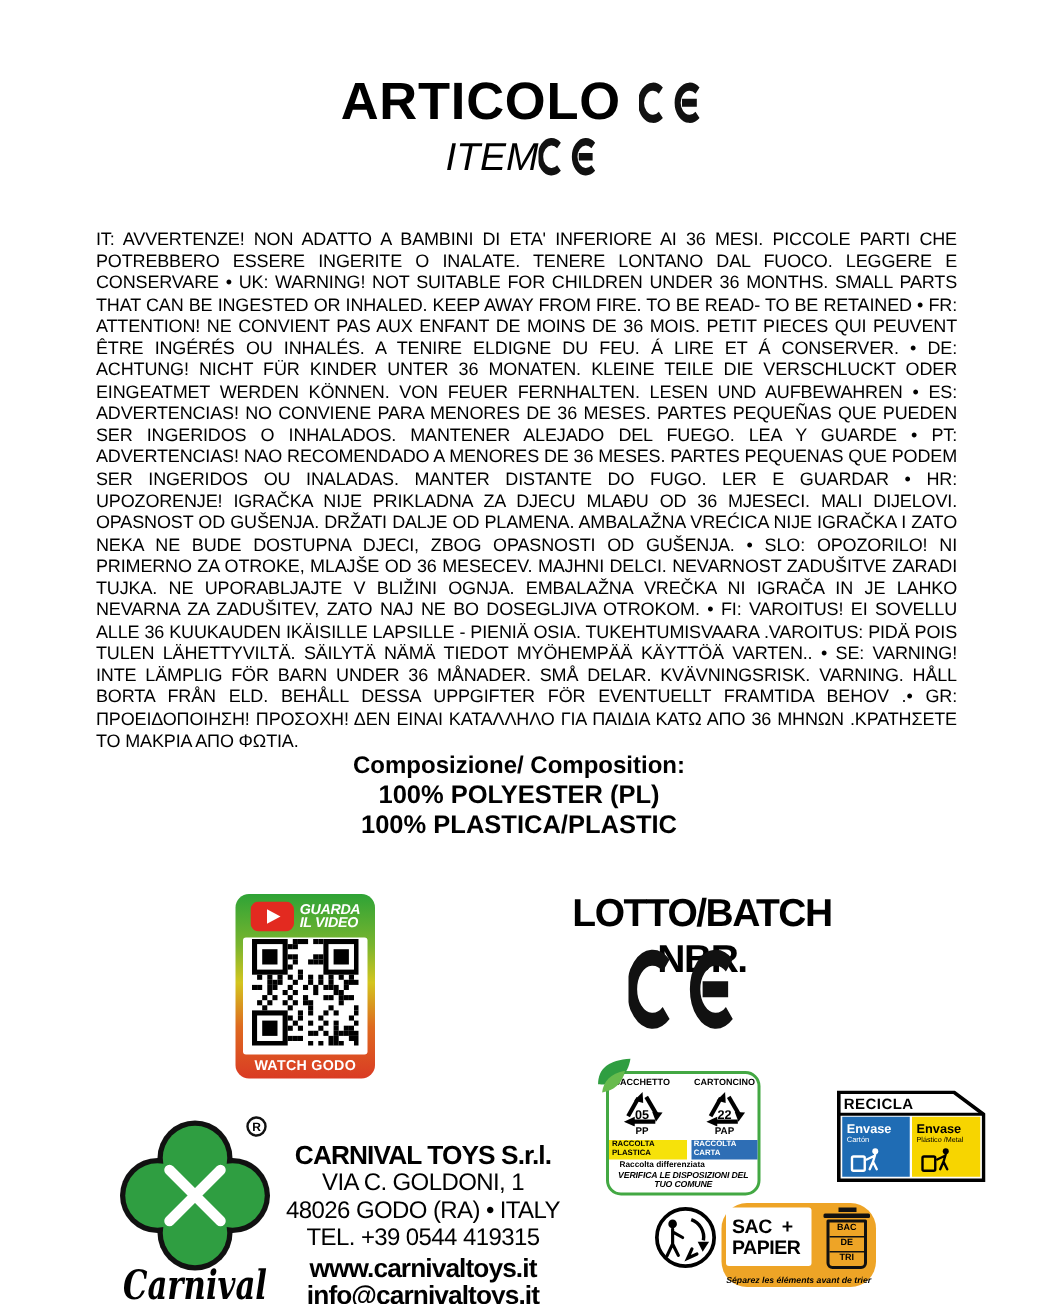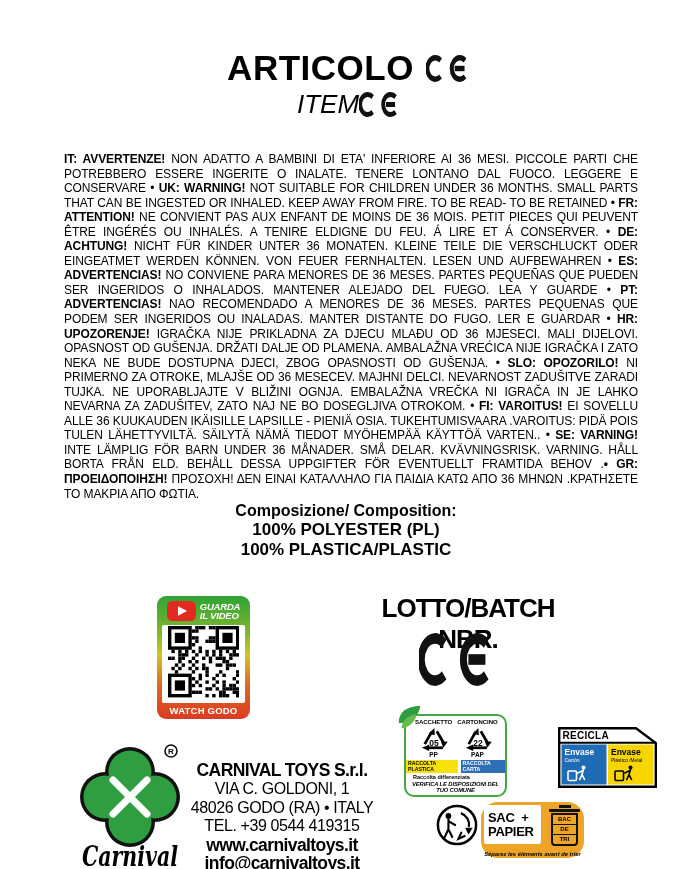--- a/index.html
+++ b/index.html
@@ -10,21 +10,21 @@
   .title-row{display:flex;justify-content:center;align-items:center;gap:12px;}
   .title{font-size:35px;font-weight:bold;letter-spacing:.5px;}
   .subtitle-row{display:flex;justify-content:center;align-items:center;margin-top:1px;}
   .subtitle{font-size:26px;font-style:italic;}
   .ce-small{width:47px;height:29px;}
   .ce-mid{width:44px;height:27px;}
   .ce-slot svg{display:block;width:100%;height:100%;}
   
   .warning{position:absolute;left:64px;top:112px;width:574px;font-size:12px;line-height:14.55px;
            text-align:justify;letter-spacing:-.1px;}
-  .warning b{font-weight:bold;}
+  .warning b{font-weight:normal;}
   
   .composition{position:absolute;left:0;top:461px;width:692px;text-align:center;font-weight:bold;}
   .comp-title{font-size:16px;line-height:19px;}
   .comp-line{font-size:17px;line-height:19.5px;}
   
   .qr-badge{position:absolute;left:157px;top:556px;width:93px;height:123px;border-radius:9px;
             background:linear-gradient(180deg,#2ea336 0%,#7ab52e 28%,#d3c51f 48%,#de6a20 72%,#da3b24 100%);
             display:flex;flex-direction:column;align-items:center;}
   .qr-top{display:flex;align-items:center;gap:4px;margin-top:4px;height:22px;}
   .yt-icon{width:29px;height:20px;}
@@ -33,21 +33,21 @@
             display:flex;align-items:center;justify-content:center;}
   .watch-label{color:#fff;font-weight:bold;font-size:9.5px;letter-spacing:.2px;margin-top:2px;}
   
   .lotto{position:absolute;left:352px;top:553px;width:232px;text-align:center;font-size:26px;
          font-weight:bold;letter-spacing:-1px;}
   .ce-large{position:absolute;left:419px;top:591px;width:81px;height:57px;}
   
   .recycle-box{position:absolute;left:404px;top:674px;width:99px;height:79px;border:2.5px solid #43a843;
                border-radius:10px;background:#fff;}
   .leaf{position:absolute;left:-10px;top:-12px;width:27px;height:27px;}
-  .materials{display:flex;justify-content:center;margin-top:3px;}
+  .materials{display:flex;justify-content:space-between;margin-top:3px;}
   .mat{display:flex;flex-direction:column;align-items:center;width:44px;}
   .mat-name{font-size:6px;font-weight:bold;}
   .loop{width:30px;height:25px;margin-top:1px;}
   .mat-abbr{font-size:6.5px;font-weight:bold;line-height:7px;}
   .chips{display:flex;justify-content:center;gap:3px;margin-top:2px;}
   .chip{font-size:5.2px;font-weight:bold;padding:1px 2px;line-height:5.5px;}
   .chip-plastica{background:#f6e20a;color:#000;}
   .chip-carta{background:#2e6eb5;color:#fff;}
   .rnote1{font-size:5.5px;font-weight:bold;margin:1px 0 0 7px;}
   .rnote2{font-size:5.8px;font-weight:bold;font-style:italic;text-align:center;margin-top:1px;letter-spacing:-.1px;}

